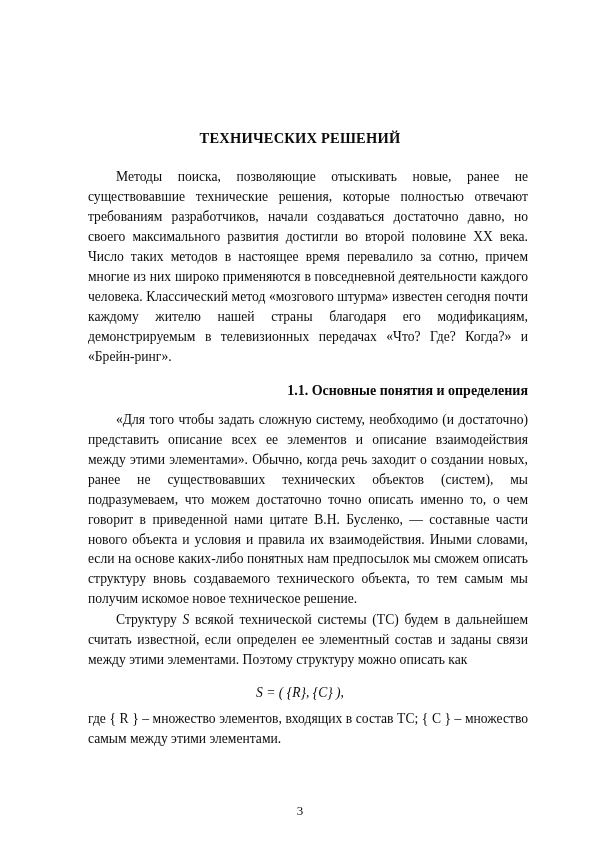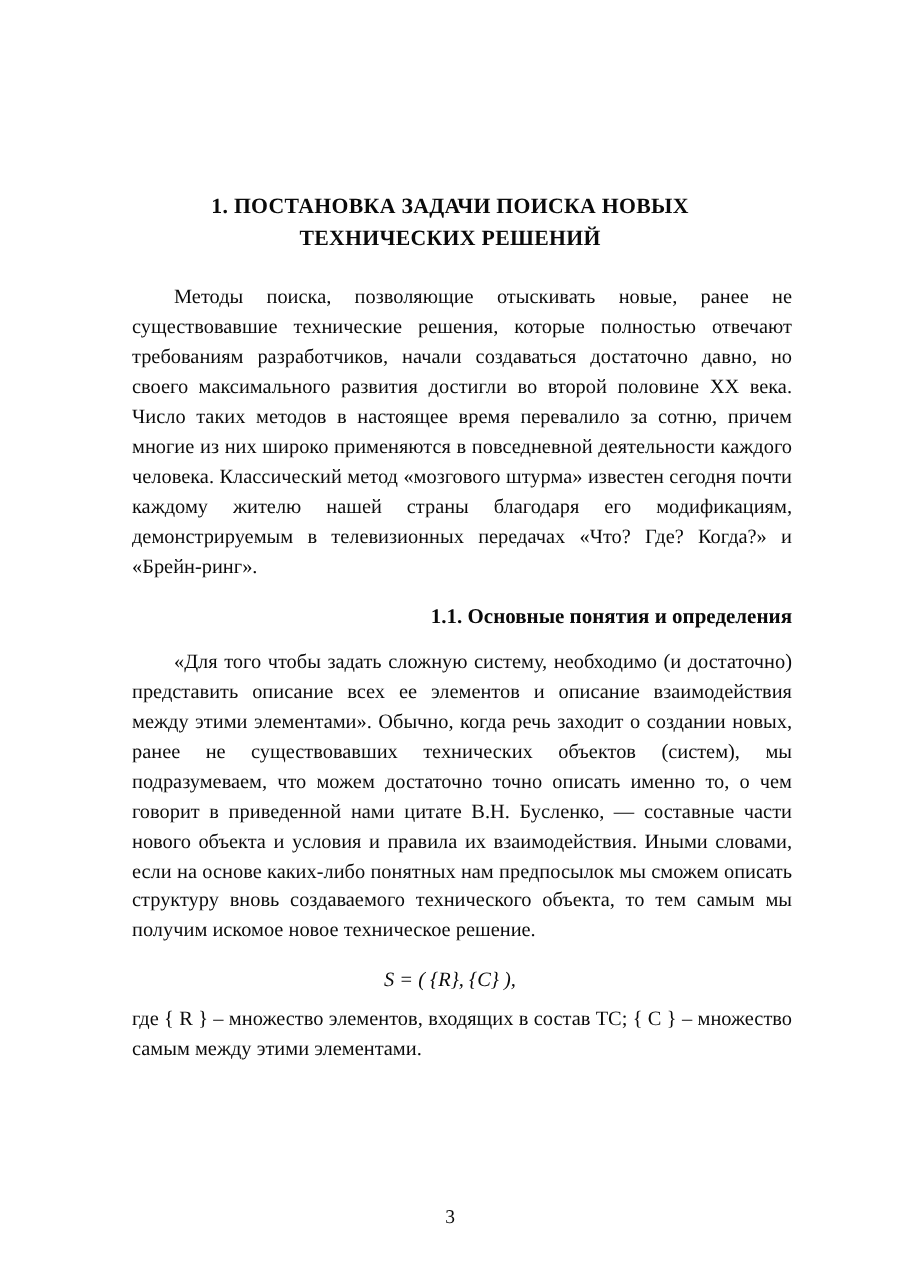--- a/index.html
+++ b/index.html
@@ -69,30 +69,30 @@
     font-size: 13px;
   }
   .it { font-style: italic; }
 </style>
 </head>
 <body>
 
 <div class="page">
 
   <h1 class="chapter-title">
-    <span class="line">1. ПОСТАНОВКА ЗАДАЧИ ПОИСКА НОВЫХ</span>
     <span class="line">ТЕХНИЧЕСКИХ РЕШЕНИЙ</span>
   </h1>
 
   <p class="body-text">Методы поиска, позволяющие отыскивать новые, ранее не существовавшие технические решения, которые полностью отвечают требованиям разработчиков, начали создаваться достаточно давно, но своего максимального развития достигли во второй половине XX века. Число таких методов в настоящее время перевалило за сотню, причем многие из них широко применяются в повседневной деятельности каждого человека. Классический метод «мозгового штурма» известен сегодня почти каждому жителю нашей страны благодаря его модификациям, демонстрируемым в телевизионных передачах «Что? Где? Когда?» и «Брейн-ринг».</p>
 
   <h2 class="section-title">1.1. Основные понятия и определения</h2>
 
   <p class="body-text">«Для того чтобы задать сложную систему, необходимо (и достаточно) представить описание всех ее элементов и описание взаимодействия между этими элементами». Обычно, когда речь заходит о создании новых, ранее не существовавших технических объектов (систем), мы подразумеваем, что можем достаточно точно описать именно то, о чем говорит в приведенной нами цитате В.Н. Бусленко, — составные части нового объекта и условия и правила их взаимодействия. Иными словами, если на основе каких-либо понятных нам предпосылок мы сможем описать структуру вновь создаваемого технического объекта, то тем самым мы получим искомое новое техническое решение.</p>
 
+  <p class="body-text tight"><span>Структуру </span><span class="it">S</span><span> всякой технической системы (ТС) будем в дальнейшем считать известной, если определен ее элементный состав и заданы связи между этими элементами. Поэтому структуру можно описать как</span></p>
 
   <div class="formula">S = ( {R}, {C} ),</div>
 
   <p class="body-text no-indent">где  { R }  – множество элементов, входящих в состав ТС; { C } – множество самым между этими элементами.</p>
 
   <div class="page-number">3</div>
 
 </div>
 
 </body></html>

